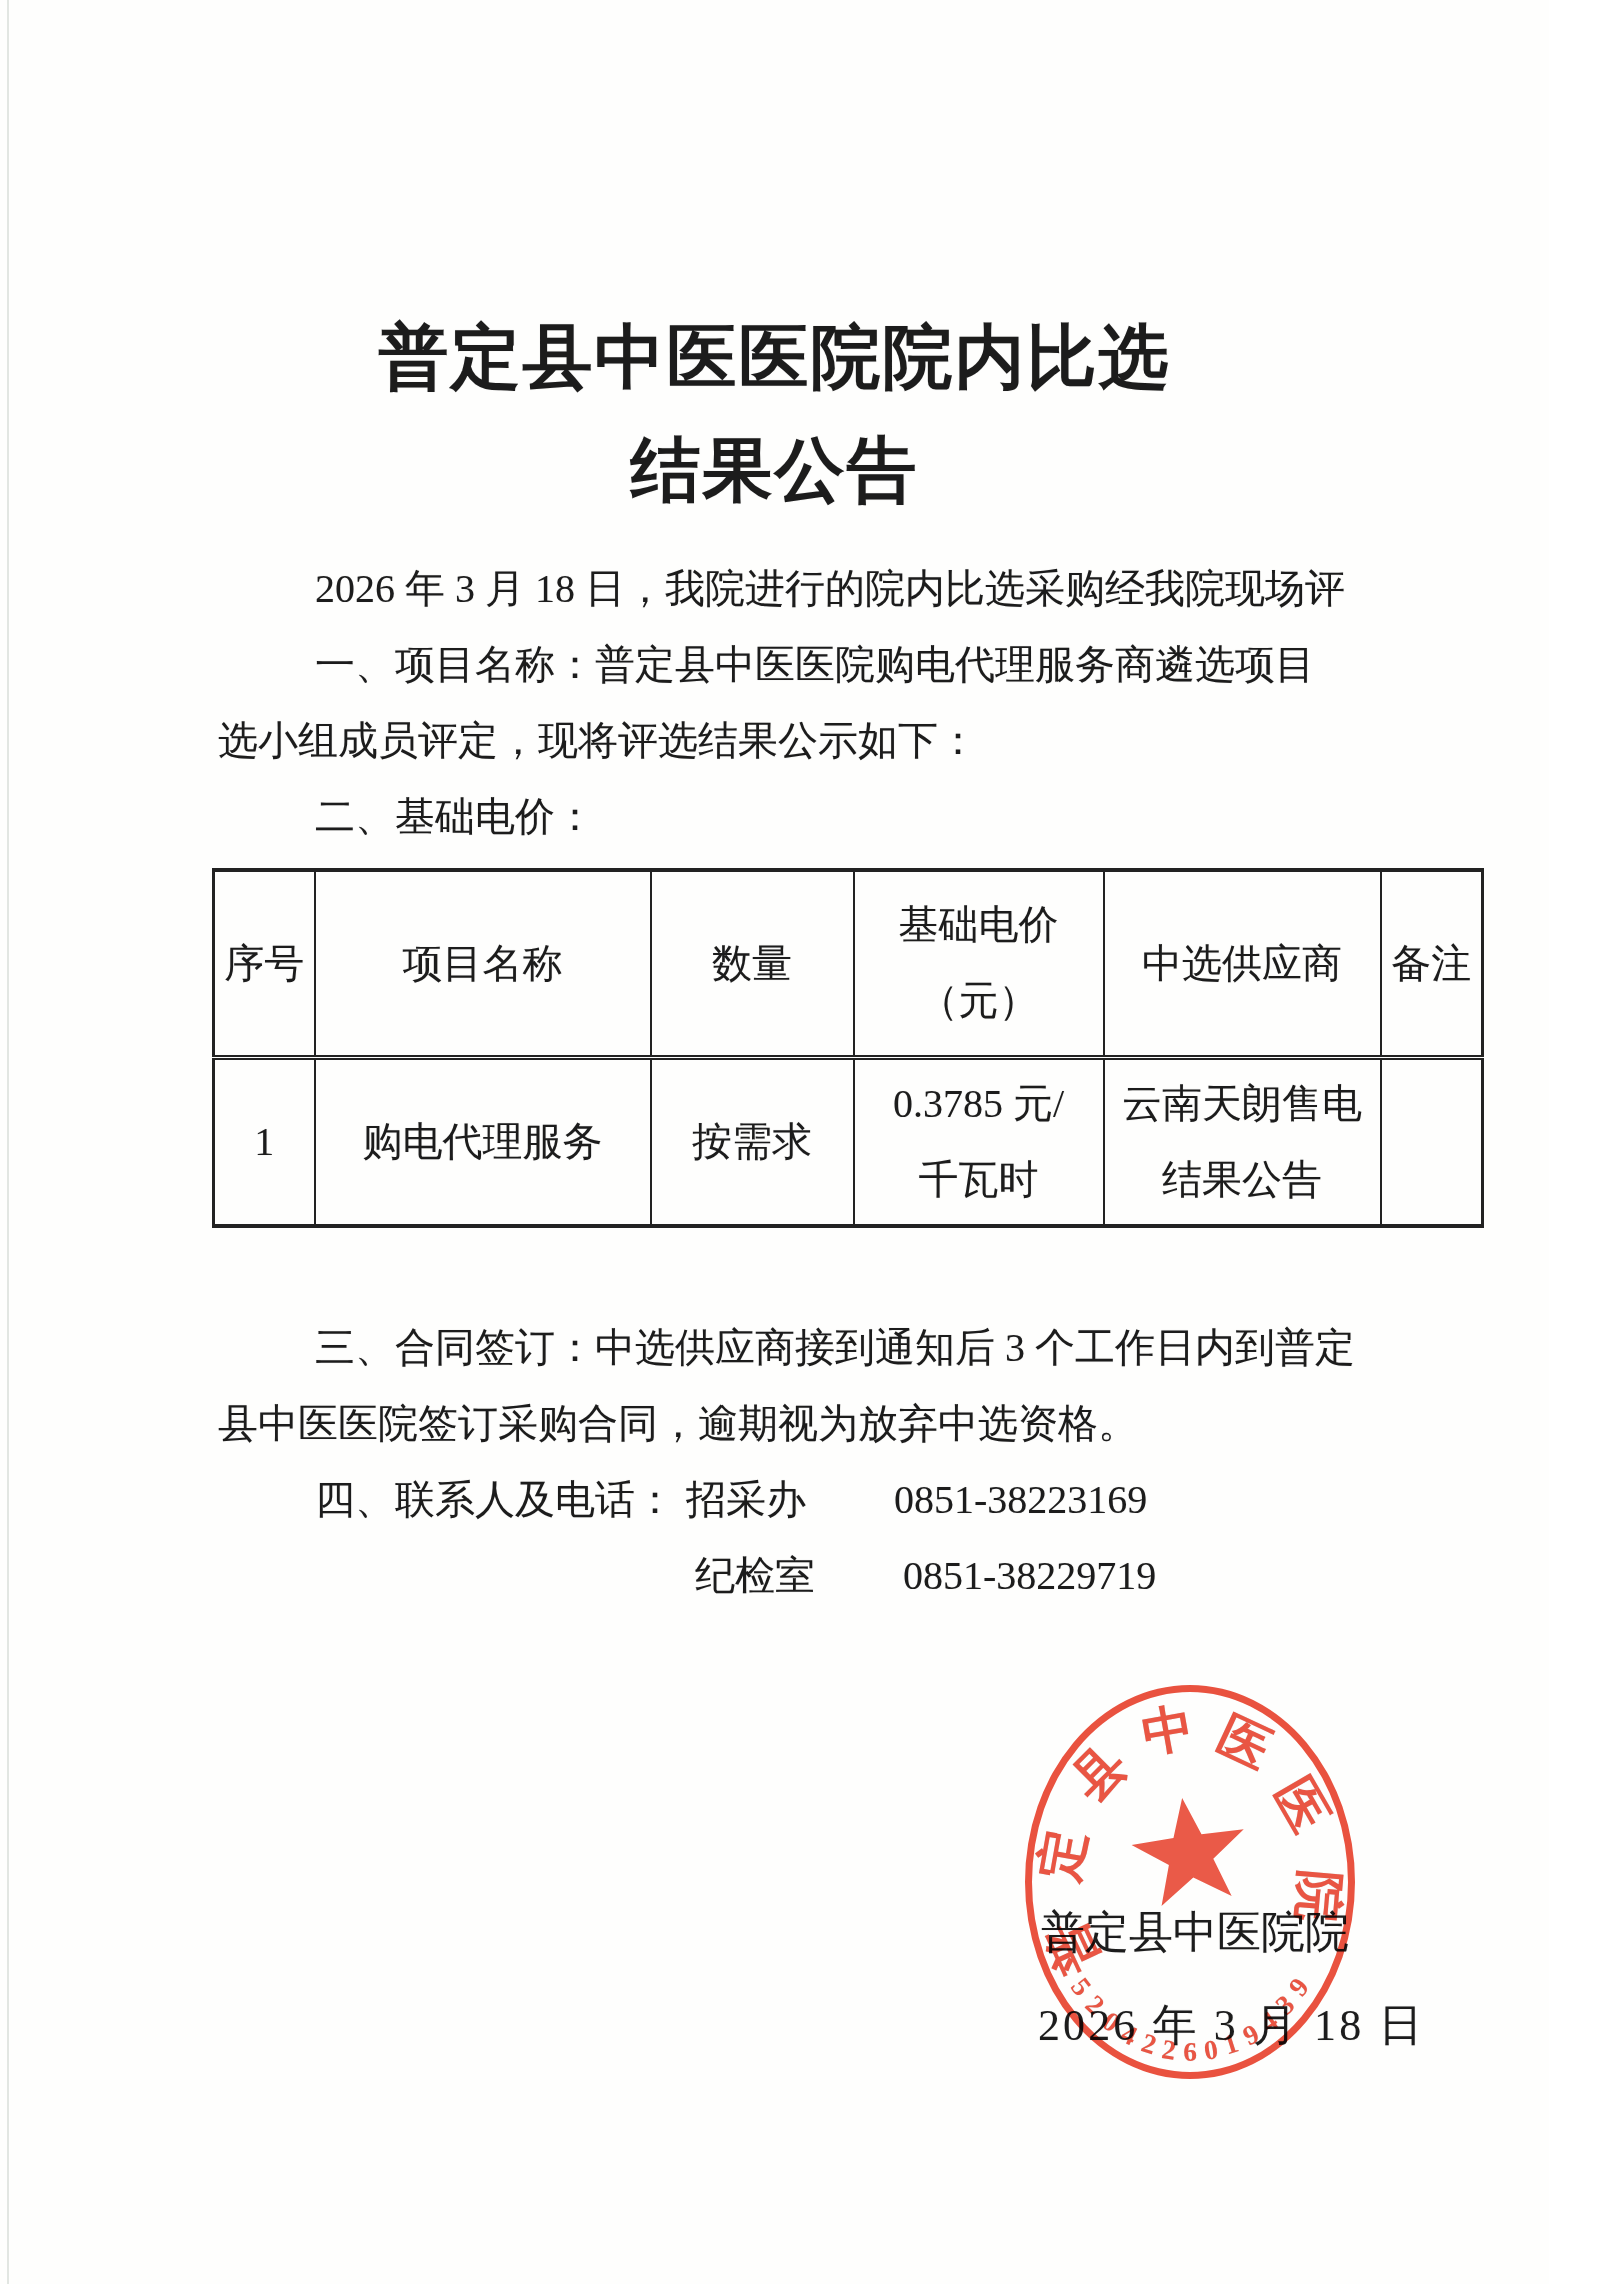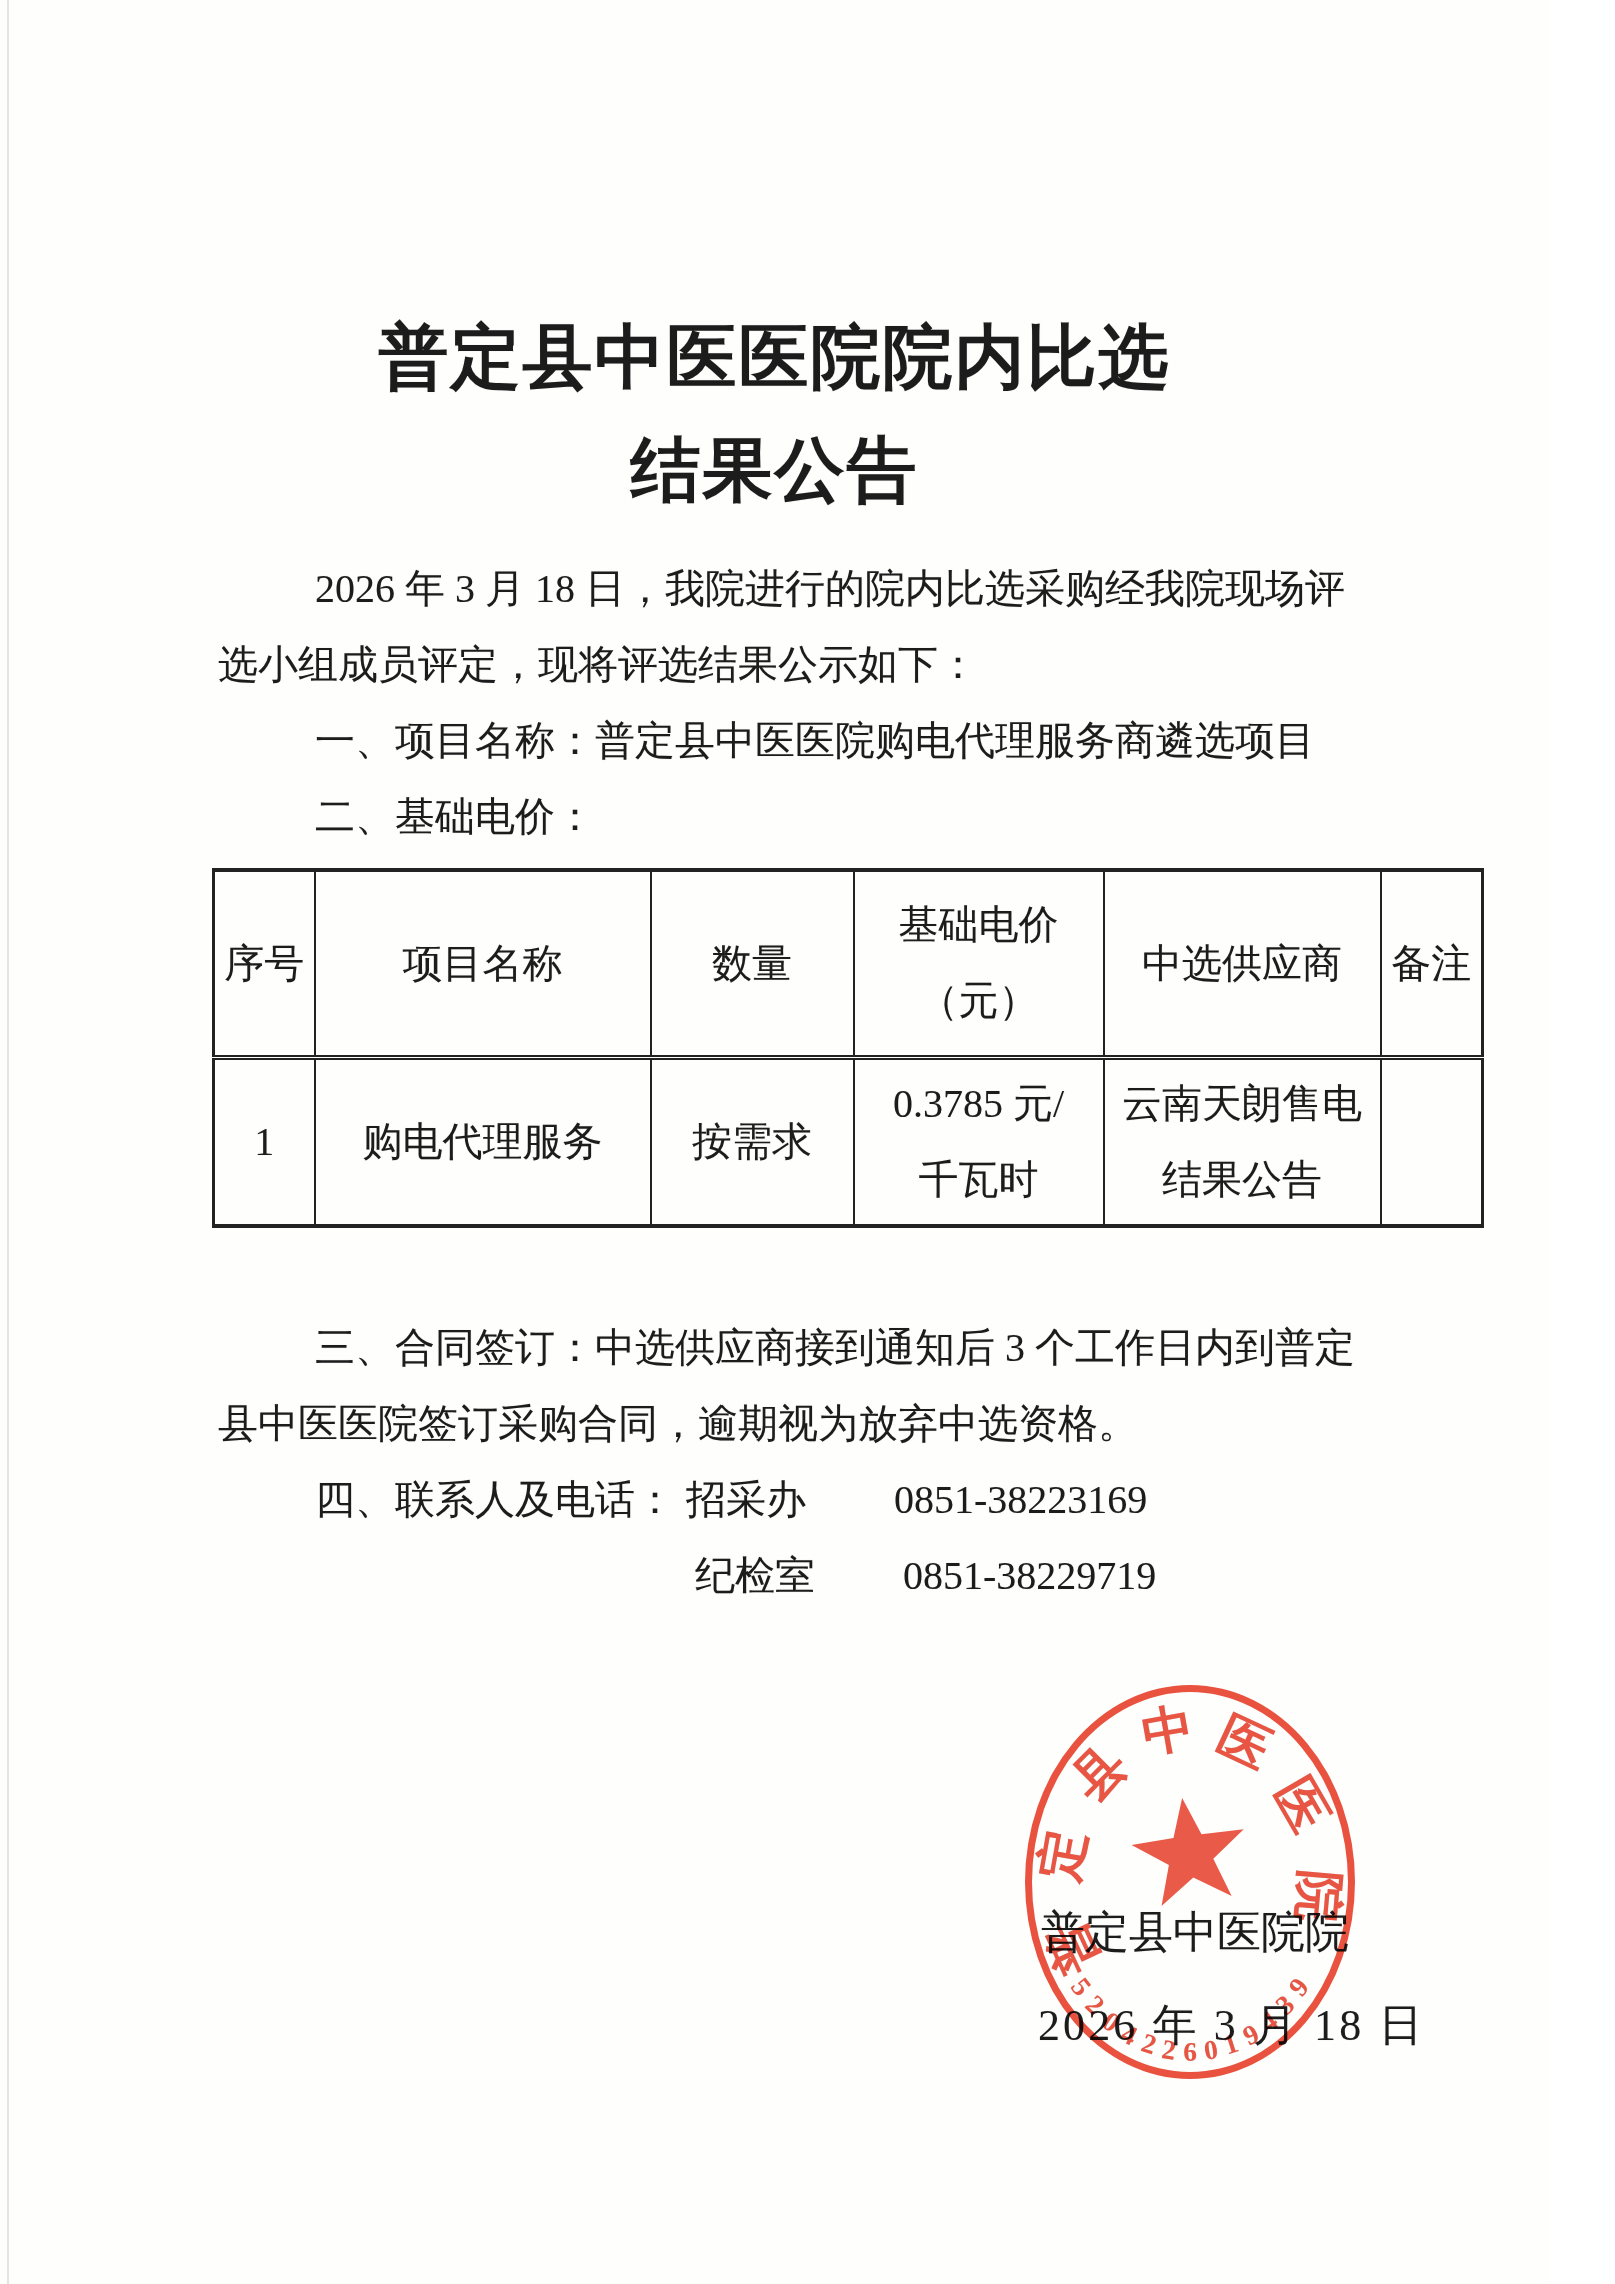--- a/index.html
+++ b/index.html
@@ -53,22 +53,22 @@
 <div class="page">
   <div class="scan-edge"></div>
 
   <div class="doc-title">
     <div>普定县中医医院院内比选</div>
     <div>结果公告</div>
   </div>
 
   <div class="intro-block">
     <div class="textline indent2">2026 年 3 月 18 日，我院进行的院内比选采购经我院现场评</div>
+    <div class="textline indent2">一、项目名称：普定县中医医院购电代理服务商遴选项目</div>
     <div class="textline">选小组成员评定，现将评选结果公示如下：</div>
-    <div class="textline indent2">一、项目名称：普定县中医医院购电代理服务商遴选项目</div>
     <div class="textline indent2">二、基础电价：</div>
   </div>
 
   <table class="results-table">
     <colgroup>
       <col style="width:101px">
         <col style="width:336px">
         <col style="width:203px">
       <col style="width:250px">
         <col style="width:277px">

